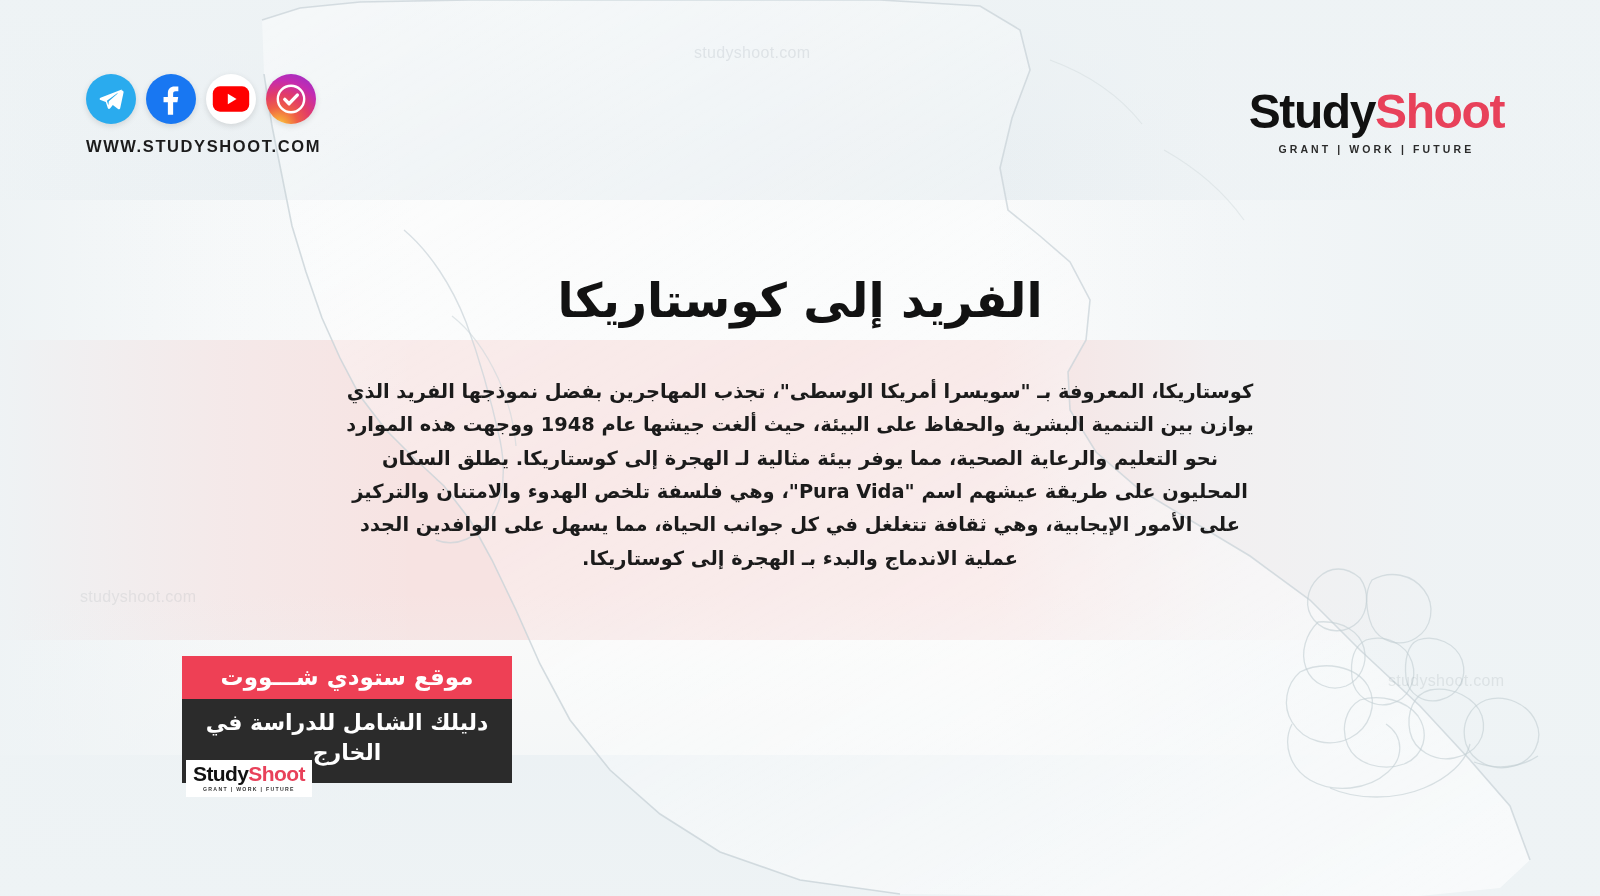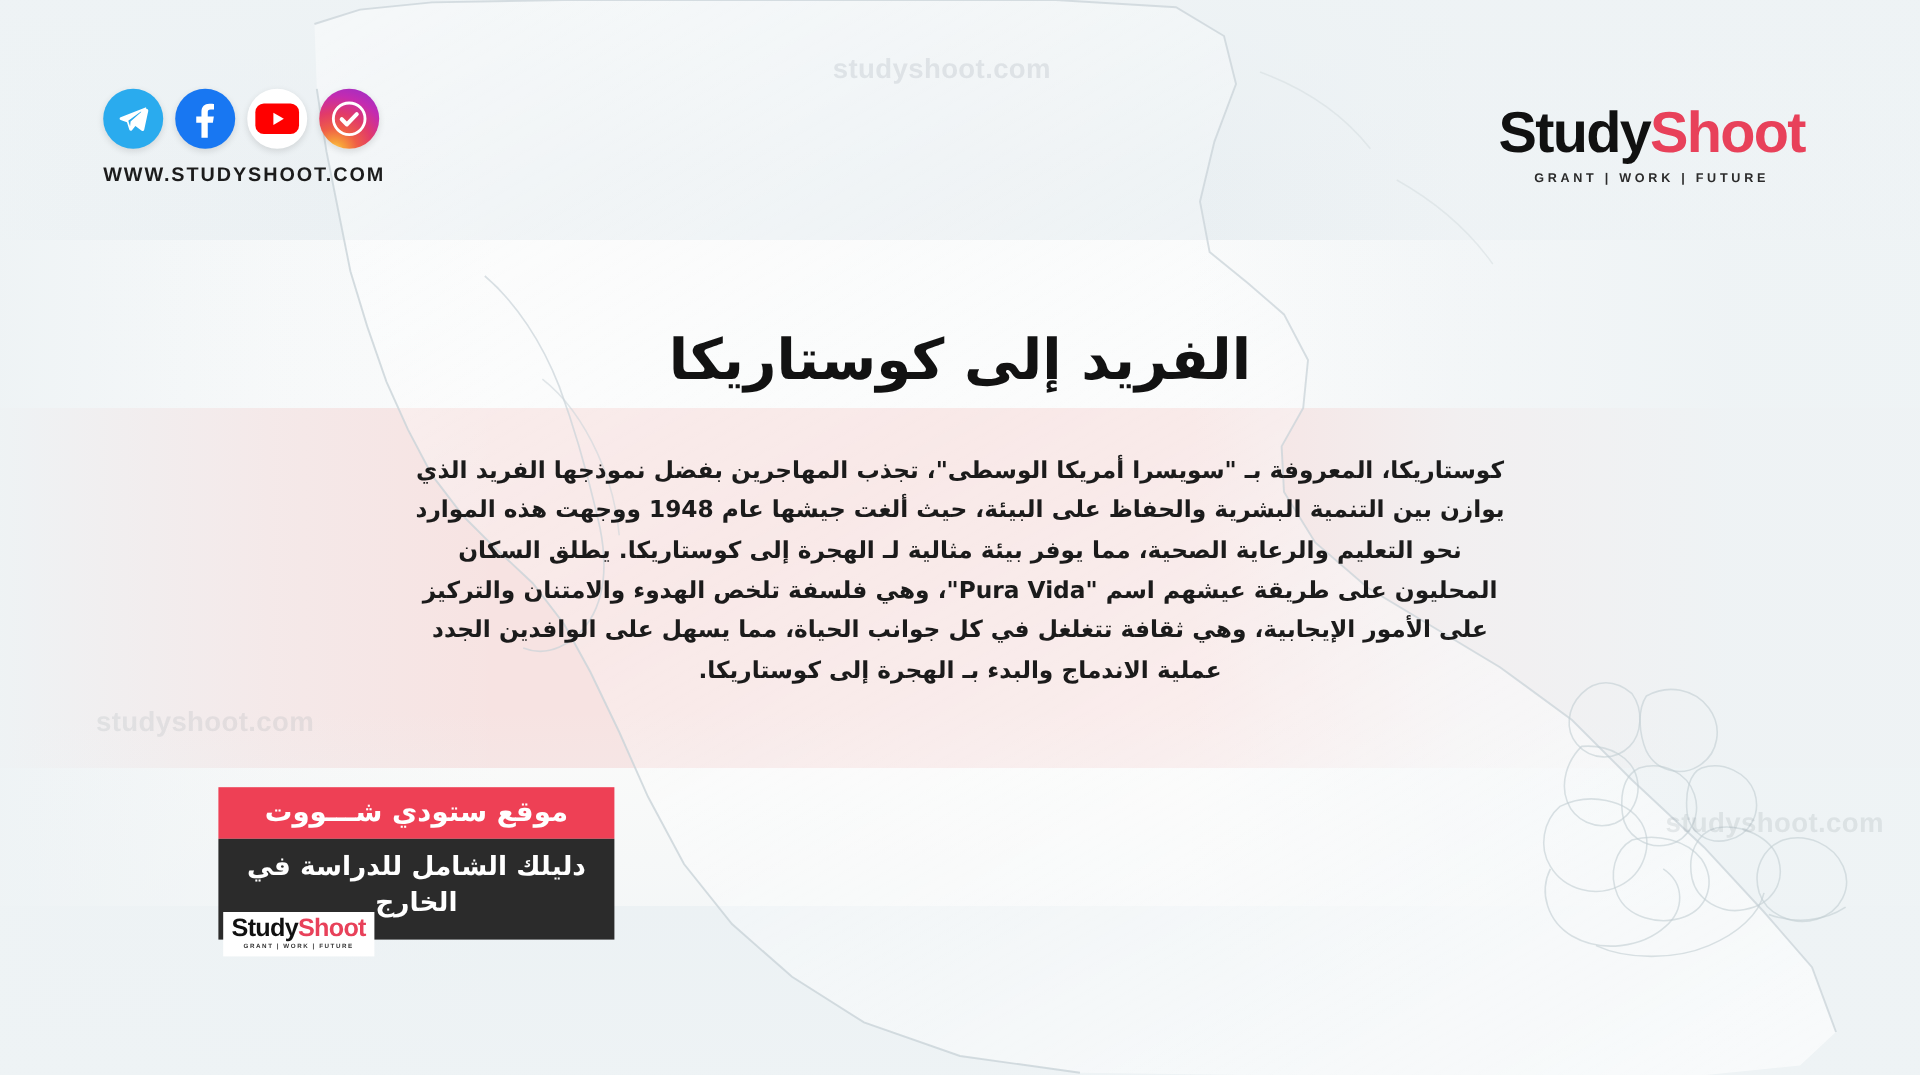--- a/index.html
+++ b/index.html
@@ -219,22 +219,22 @@
     color: #333333;
     margin-top: 2px;
     white-space: nowrap;
   }
 
   
   .watermark {
     position: absolute;
     z-index: 4;
     font-family: "Liberation Sans", sans-serif;
-    font-size: 23px;
-    font-weight: 700;
+    font-size: 16px;
+    font-weight: 400;
     color: rgba(120,130,140,0.16);
     letter-spacing: 0.3px;
     direction: ltr;
     white-space: nowrap;
   }
   .wm-top    { top: 44px;  left: 694px; }
   .wm-left   { top: 588px; left: 80px;  color: rgba(150,160,168,0.18); }
   .wm-right  { top: 672px; left: 1388px; color: rgba(130,140,150,0.17); }
 </style>
 </head>

